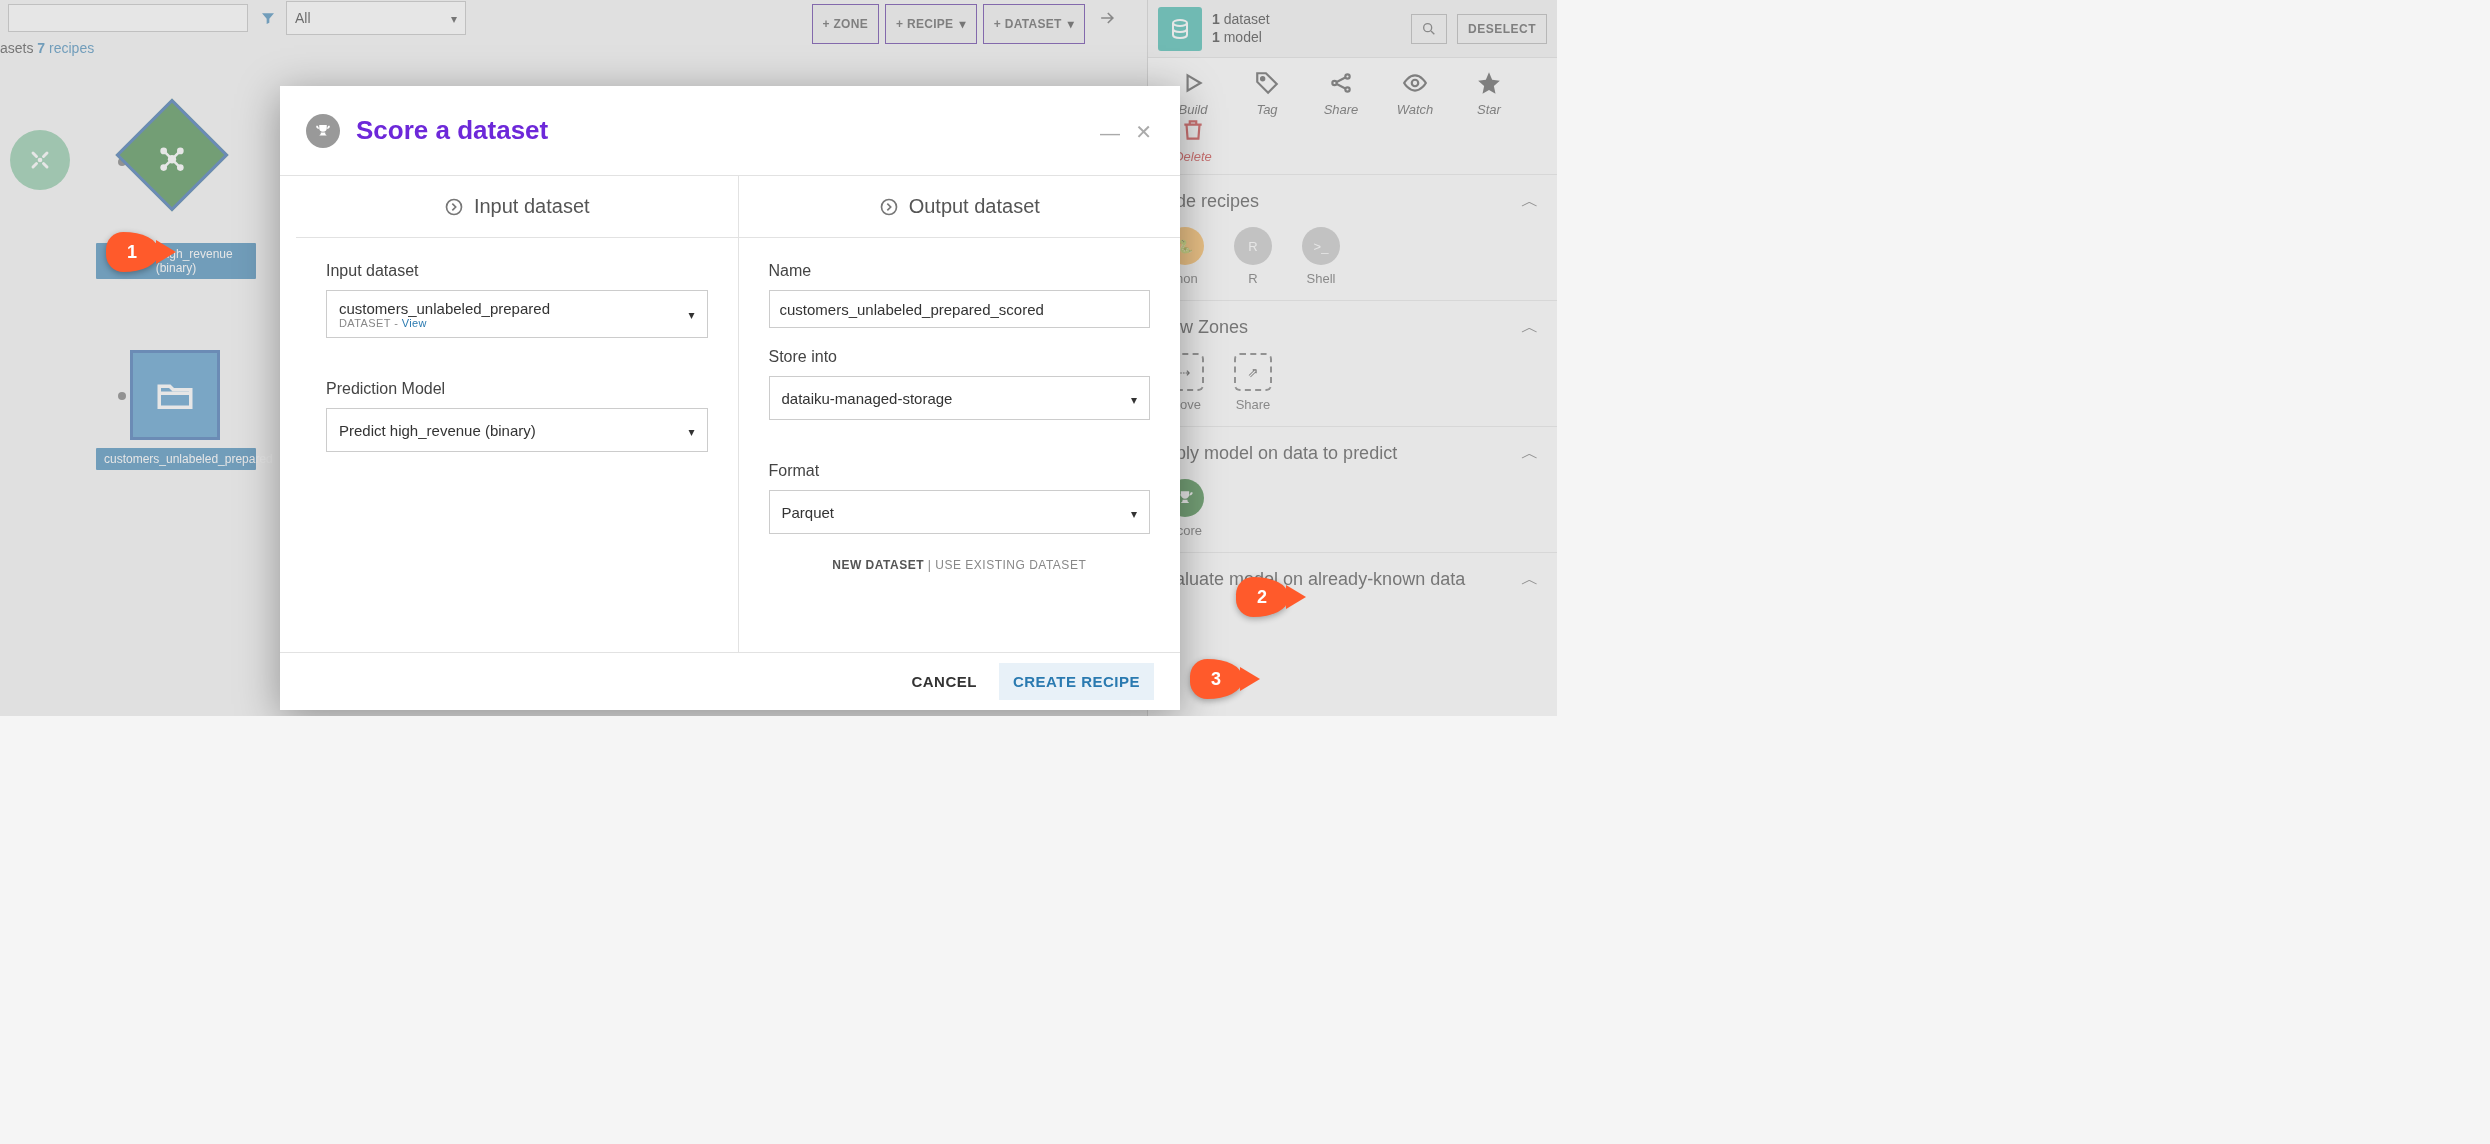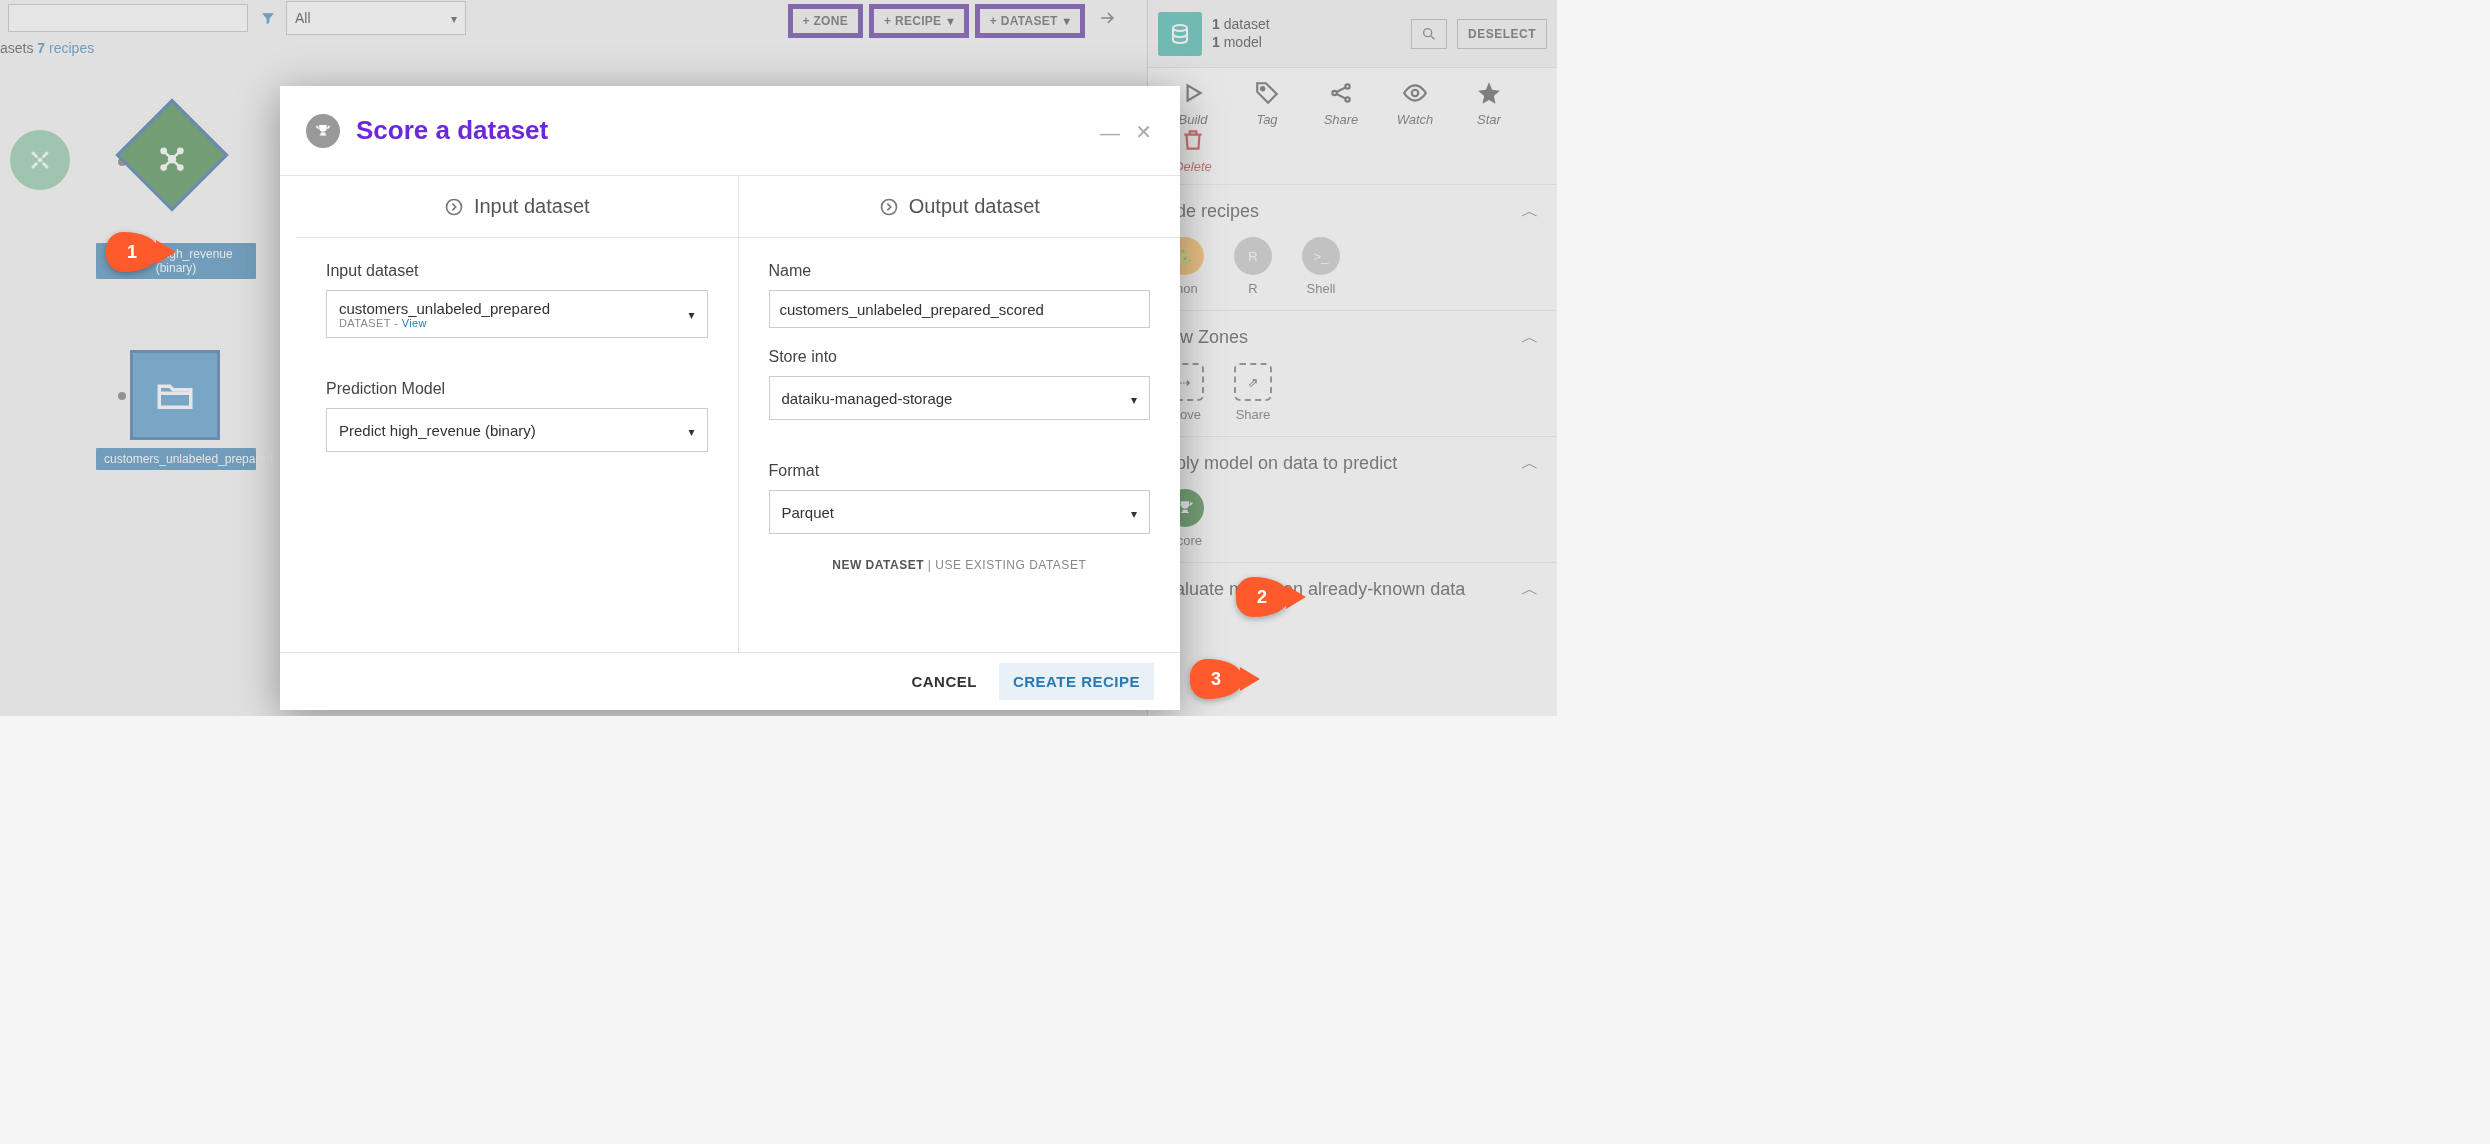--- a/index.html
+++ b/index.html
@@ -7,21 +7,21 @@
 
   
   .scrim { position:absolute; inset:0; background: rgba(200,200,200,0.45); pointer-events:none; z-index:5; }
 
   
   .topbar { position:absolute; top:0; left:0; right:0; height:36px; display:flex; align-items:center; padding:0 8px; }
   .search-filter { width:240px; height:28px; border:1px solid #bbb; background:#fff; margin-right:8px; }
   .filter-icon { width:24px; height:28px; display:flex; align-items:center; justify-content:center; color:#2a7ab0; margin-right:6px;}
   .all-drop { width:180px; height:22px; border:1px solid #bbb; background:#fff; display:flex; align-items:center; padding:16px 8px; justify-content:space-between; font-size:14px;}
   .top-buttons { position:absolute; right:472px; top:4px; display:flex; gap:6px; }
-  .tbtn { height:34px; border:5px solid #4c1d95; background:#eee; font-size:12px; font-weight:600; padding:0 10px; display:flex; align-items:center; color:#444; letter-spacing:0.3px;}
+  .tbtn { height:40px; border:1px solid #4c1d95; background:#eee; font-size:12px; font-weight:600; padding:0 10px; display:flex; align-items:center; color:#444; letter-spacing:0.3px;}
   .tbtn .caret { margin-left:6px; }
   .arrow-right { position:absolute; right:440px; top:8px; color:#555; }
 
   .subbar { position:absolute; top:40px; left:0; font-size:14px; color:#2a7ab0; padding-left:0; }
   .subbar .t { color:#333; }
   .subbar .n { color:#2a7ab0; font-weight:600; }
 
   
   .flow { position:absolute; top:60px; left:0; right:460px; bottom:0; }
   .node-circle { position:absolute; left:10px; top:70px; width:60px; height:60px; border-radius:50%; background:#7fc29b; display:flex; align-items:center; justify-content:center; color:#fff; }
@@ -35,21 +35,21 @@
 
   
   .callout { position:absolute; width:52px; height:40px; background:#ff5a2b; border-radius:20px 40px 40px 20px / 20px 20px 20px 20px; display:flex; align-items:center; justify-content:center; color:#fff; font-weight:700; font-size:18px; z-index:50; box-shadow:0 2px 6px rgba(0,0,0,0.3); }
   .callout::after { content:""; position:absolute; right:-18px; top:8px; border-left:20px solid #ff5a2b; border-top:12px solid transparent; border-bottom:12px solid transparent; }
   .c1 { left:106px; top:232px; }
   .c2 { left:1236px; top:577px; z-index:60;}
   .c3 { left:1190px; top:659px; z-index:60;}
 
   
   .rightpanel { position:absolute; right:0; top:0; width:410px; bottom:0; background:#fff; border-left:1px solid #ccc; }
-  .rp-header { height:68px; background:#f2f2f2; border-bottom:1px solid #ddd; display:flex; align-items:center; padding:0 10px; gap:10px; }
+  .rp-header { height:58px; background:#f2f2f2; border-bottom:1px solid #ddd; display:flex; align-items:center; padding:0 10px; gap:10px; }
   .rp-icon { width:44px; height:44px; background:#29b0a3; border-radius:3px; display:flex; align-items:center; justify-content:center; color:#fff; }
   .rp-counts { font-size:14px; line-height:1.25; }
   .rp-counts b { font-weight:700; }
   .rp-search { margin-left:auto; width:36px; height:30px; border:1px solid #aaa; display:flex; align-items:center; justify-content:center; color:#555;}
   .rp-deselect { height:30px; border:1px solid #aaa; padding:0 10px; font-size:12px; font-weight:600; letter-spacing:0.5px; display:flex; align-items:center; color:#444;}
   .rp-actions { display:flex; padding:12px 8px 10px 8px; gap:0; border-bottom:1px solid #e4e4e4; flex-wrap:wrap;}
   .rp-act { width:74px; display:flex; flex-direction:column; align-items:center; gap:6px; font-size:13px; color:#444;font-style:italic; }
   .rp-act svg, .rp-act .ico { width:26px; height:26px; color:#444; }
   .rp-delete { color:#c62828 !important; }
   .rp-section { border-bottom:1px solid #e4e4e4; padding:14px 18px; }

